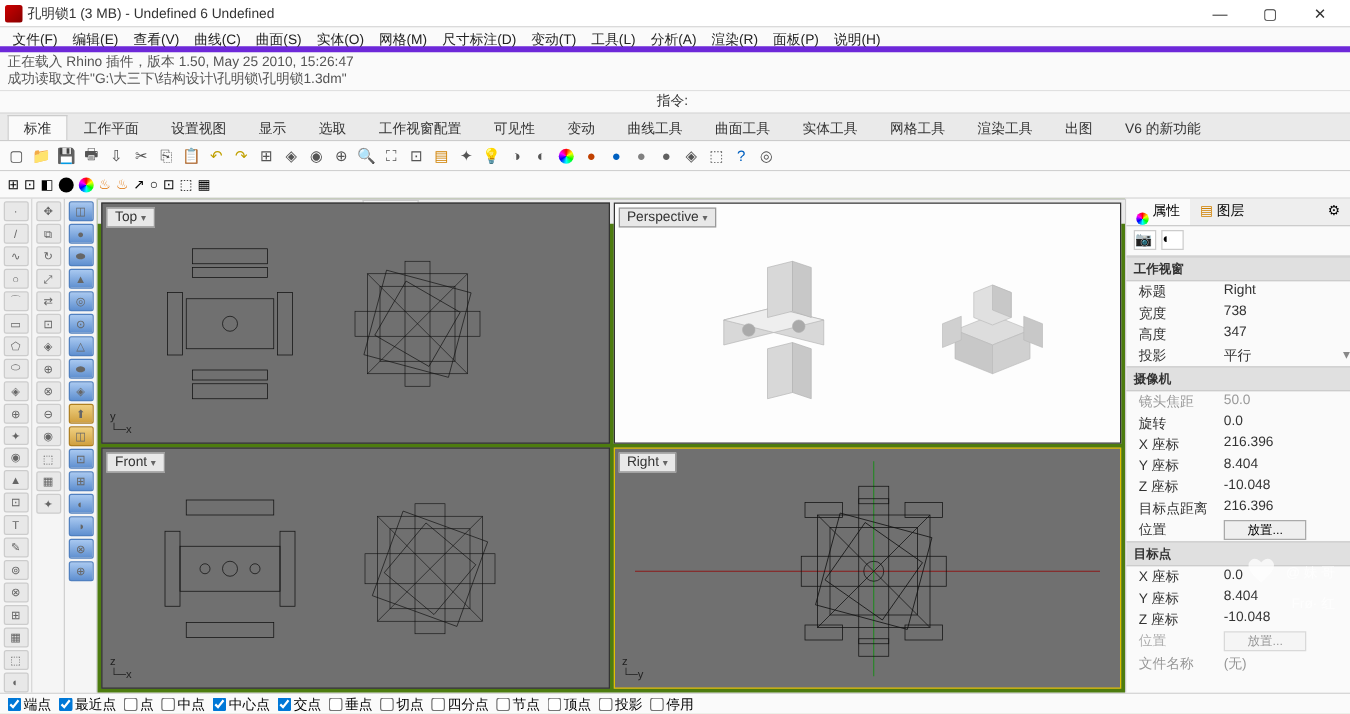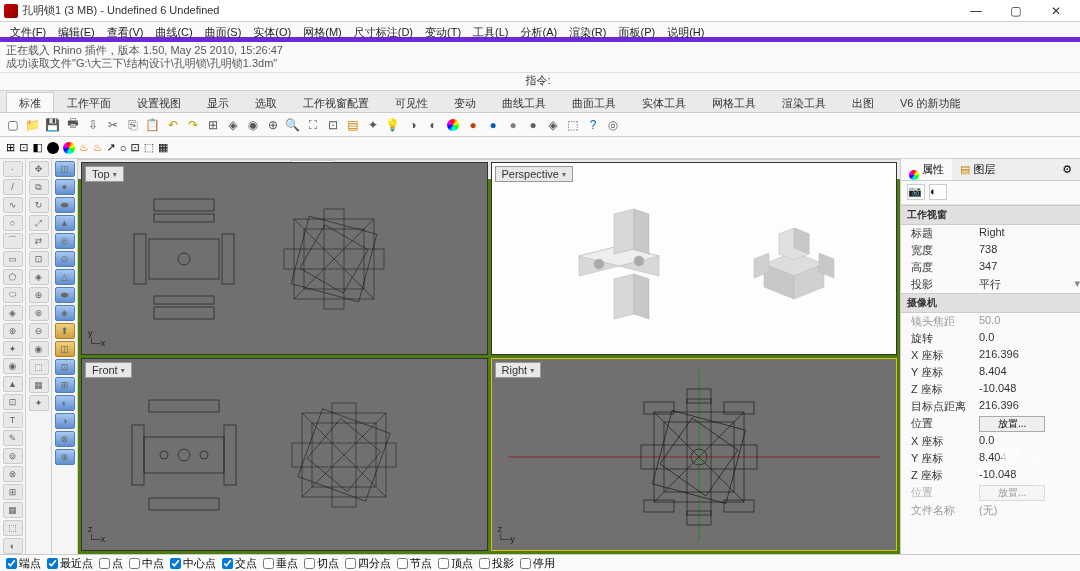--- a/index.html
+++ b/index.html
@@ -419,20 +419,21 @@
         <div class="pv">-10.048</div>
       </div>
     <div class="prow">
         <div class="pl">目标点距离</div>
         <div class="pv">216.396</div>
       </div>
     <div class="prow">
         <div class="pl">位置</div>
         <div class="pv"><button>放置...</button></div>
       </div>
+    <div class="psec">目标点</div>
     <div class="prow">
         <div class="pl">X 座标</div>
         <div class="pv">0.0</div>
       </div>
     <div class="prow">
         <div class="pl">Y 座标</div>
         <div class="pv">8.404</div>
       </div>
     <div class="prow">
         <div class="pl">Z 座标</div>

